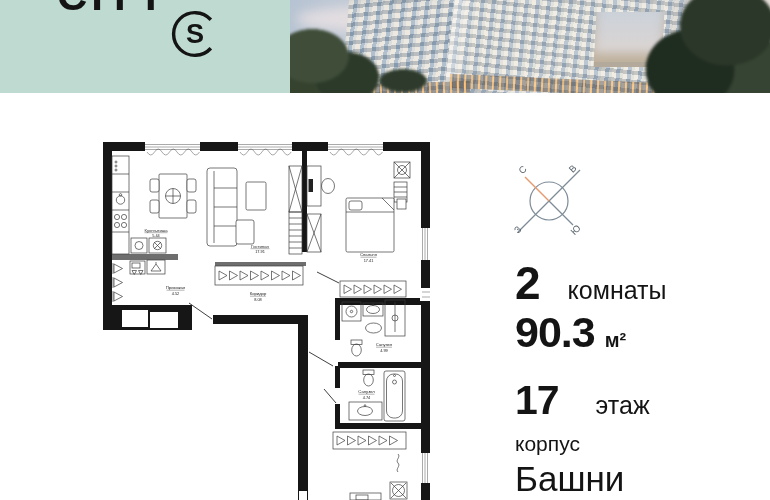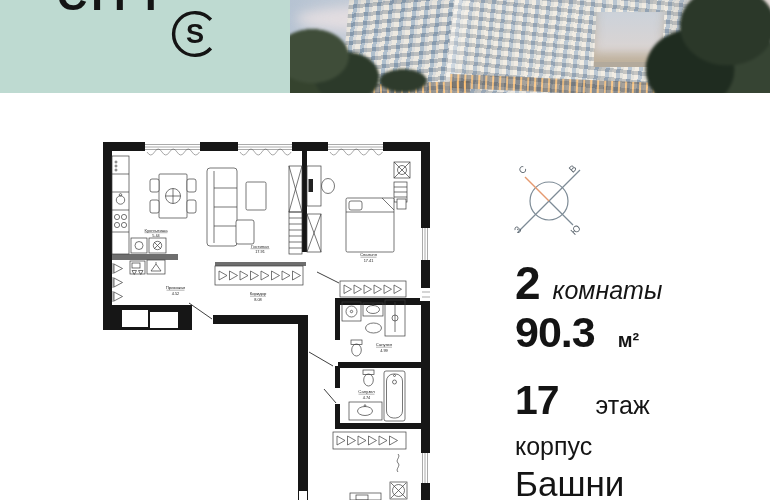--- a/index.html
+++ b/index.html
@@ -58,29 +58,29 @@
   .thin{stroke:#555;stroke-width:.5;fill:none;}
   .door{stroke:#2a2a2a;stroke-width:.9;fill:none;}
 
   
   .compass{position:absolute;left:505px;top:158px;width:90px;height:85px;}
   .details{position:absolute;left:515px;top:0;width:250px;}
   .row{position:absolute;left:0;display:flex;align-items:baseline;white-space:nowrap;}
   .big{font-weight:800;letter-spacing:-1px;}
   .row-rooms{top:256px;}
   .row-rooms .big{font-size:46px;}
-  .row-rooms .sub{font-size:25px;font-weight:500;margin-left:13px;font-style:italic;}
+  .row-rooms .sub{font-size:25px;font-weight:500;margin-left:28px;}
   .row-area{top:308px;}
   .row-area .big{font-size:43px;}
-  .row-area .sub{font-size:20px;font-weight:600;margin-left:23px;}
+  .row-area .sub{font-size:20px;font-weight:600;margin-left:10px;}
   .row-floor{top:377px;gap:17px;}
   .row-floor .big{font-size:41px;}
   .row-floor .sub{font-size:25px;font-weight:500;margin-left:20px;}
   .row-building{top:432px;display:block;}
-  .bld-label{font-size:25px;font-weight:500;}
+  .bld-label{font-size:21px;font-weight:500;}
   .bld-name{font-size:35px;font-weight:500;margin-top:3px;}
 </style>
 </head>
 <body>
 
 <div class="page">
 
   <div class="header">
     <div class="brand-block">
       <div class="brand-text">CITY</div>

